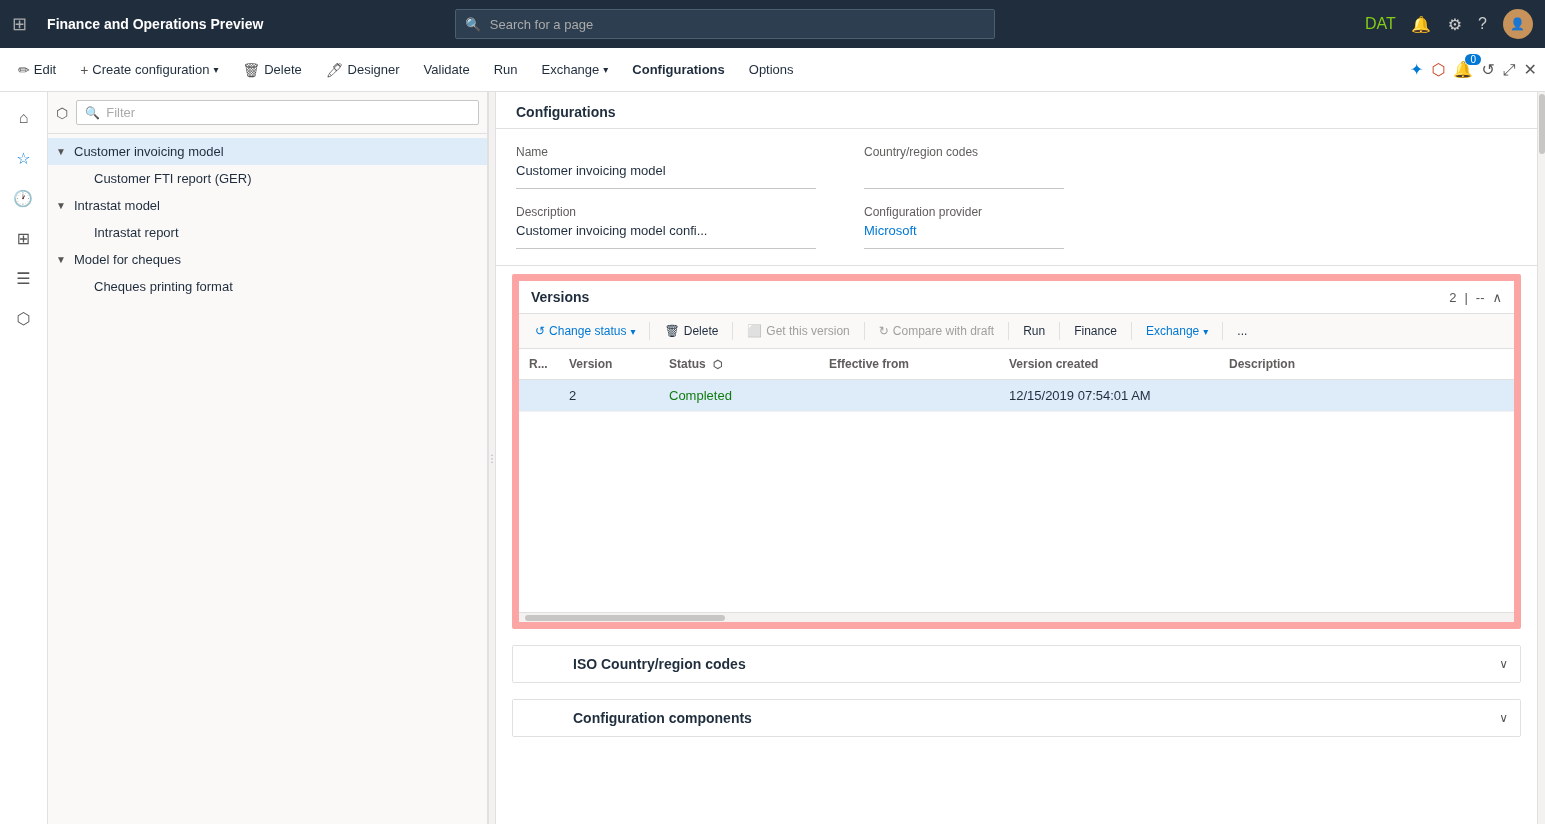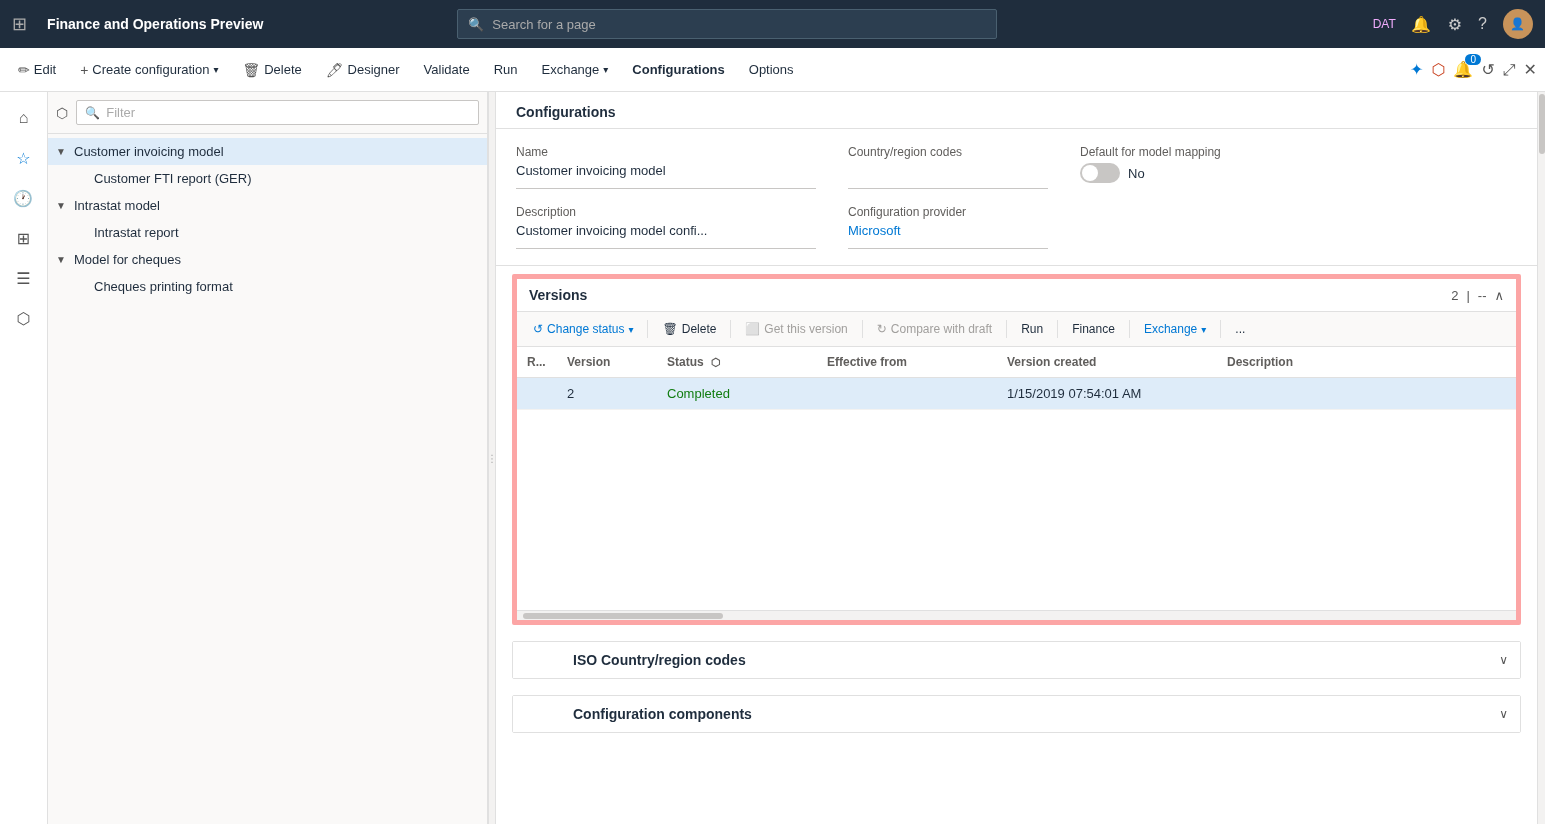--- a/index.html
+++ b/index.html
@@ -218,21 +218,21 @@
       border-bottom: 1px solid #e0e0e0;
     }
 
     
     .form-section {
       padding: 16px 20px;
       border-bottom: 1px solid #e0e0e0;
     }
     .form-row {
       display: flex;
-      gap: 32px;
+      gap: 48px;
       align-items: flex-start;
     }
     .form-field {
       display: flex;
       flex-direction: column;
       gap: 4px;
       min-width: 200px;
     }
     .form-field.wide { min-width: 300px; }
     .form-field label {
@@ -267,21 +267,21 @@
       border-radius: 50%;
     }
     .toggle-label {
       font-size: 13px;
       color: #1f2d3d;
     }
 
     
     .versions-section {
       margin: 8px 16px;
-      border: 5px solid #fca5a5;
+      border: 7px solid #fca5a5;
       border-radius: 2px;
     }
     .versions-header {
       display: flex;
       align-items: center;
       padding: 8px 12px;
       border-bottom: 1px solid #e0e0e0;
       background: white;
     }
     .versions-title {
@@ -411,21 +411,21 @@
 <body>
 
 <div class="top-bar">
   <span style="font-size:18px; color:#aaa; cursor:pointer;">⊞</span>
   <span class="top-bar-title">Finance and Operations Preview</span>
   <div class="top-bar-search">
     <span style="color:#aaa; font-size:13px;">🔍</span>
     <input type="text" placeholder="Search for a page" style="">
   </div>
   <div class="top-bar-right">
-    <span style="color:#f0abfc; font-size:12px;">DAT</span>
+    <span style="color:#84cc16; font-size:16px;">DAT</span>
     <span class="top-bar-icon">🔔</span>
     <span class="top-bar-icon">⚙</span>
     <span class="top-bar-icon">?</span>
     <div class="avatar">
       <span style="font-size:12px;">👤</span>
     </div>
   </div>
 </div>
 
 <div class="toolbar">
@@ -538,29 +538,20 @@
 
     <div class="form-section">
       <div class="form-row">
         <div class="form-field wide">
           <label>Name</label>
           <div class="field-value">Customer invoicing model</div>
         </div>
         <div class="form-field">
           <label>Country/region codes</label>
           <div class="field-value">&nbsp;</div>
-        </div>
-        <div class="form-field">
-          <label>Default for model mapping</label>
-          <div class="toggle-group">
-            <div class="toggle">
-              <div class="toggle-knob"></div>
-            </div>
-            <span class="toggle-label">No</span>
-          </div>
         </div>
       </div>
       <div class="form-row" style="margin-top:16px;">
         <div class="form-field wide">
           <label>Description</label>
           <div class="field-value">Customer invoicing model confi...</div>
         </div>
         <div class="form-field">
           <label>Configuration provider</label>
           <div class="field-value link">Microsoft</div>
@@ -647,21 +638,21 @@
             <td>
               <span>2</span>
             </td>
             <td>
               <span class="status-completed">Completed</span>
             </td>
             <td>
               <span></span>
             </td>
             <td>
-              <span>1/15/2019 07:54:01 AM</span>
+              <span>12/15/2019 07:54:01 AM</span>
             </td>
             <td>
               <span></span>
             </td>
           </tr>
         </tbody>
       </table>
       <div style="height: 200px;"></div>
       <div class="h-scroll">
         <div class="h-scroll-thumb"></div>

